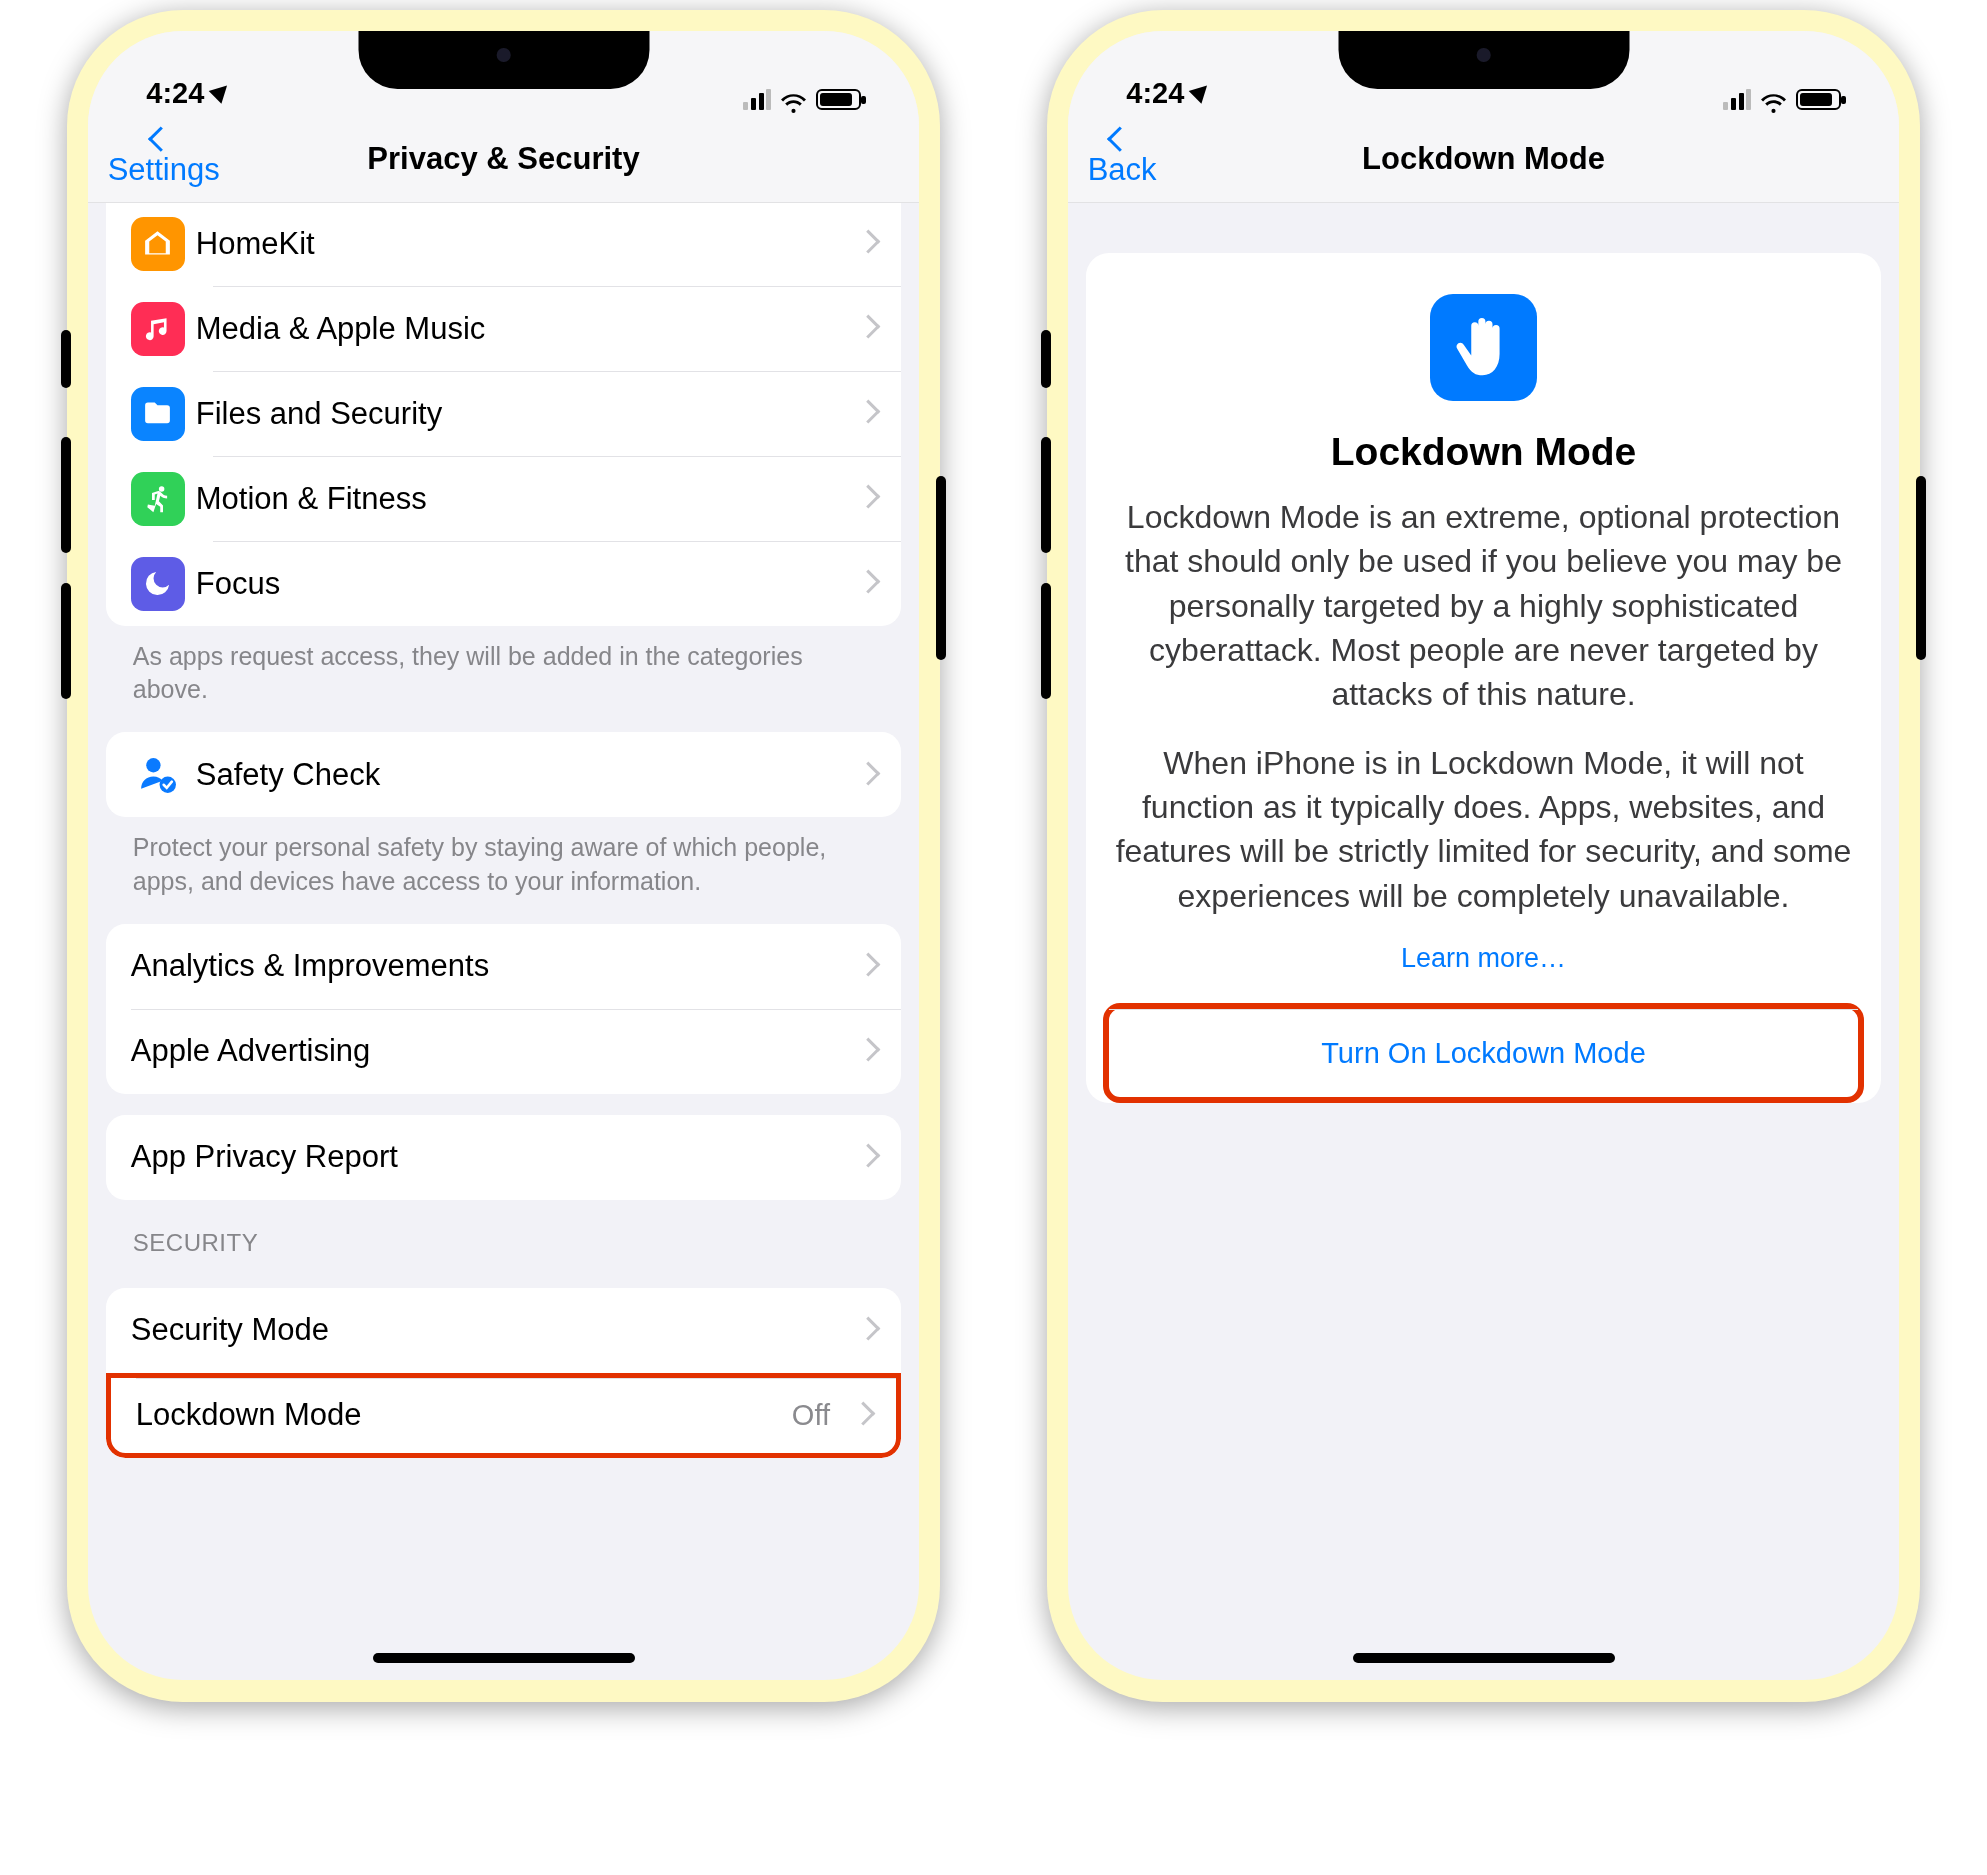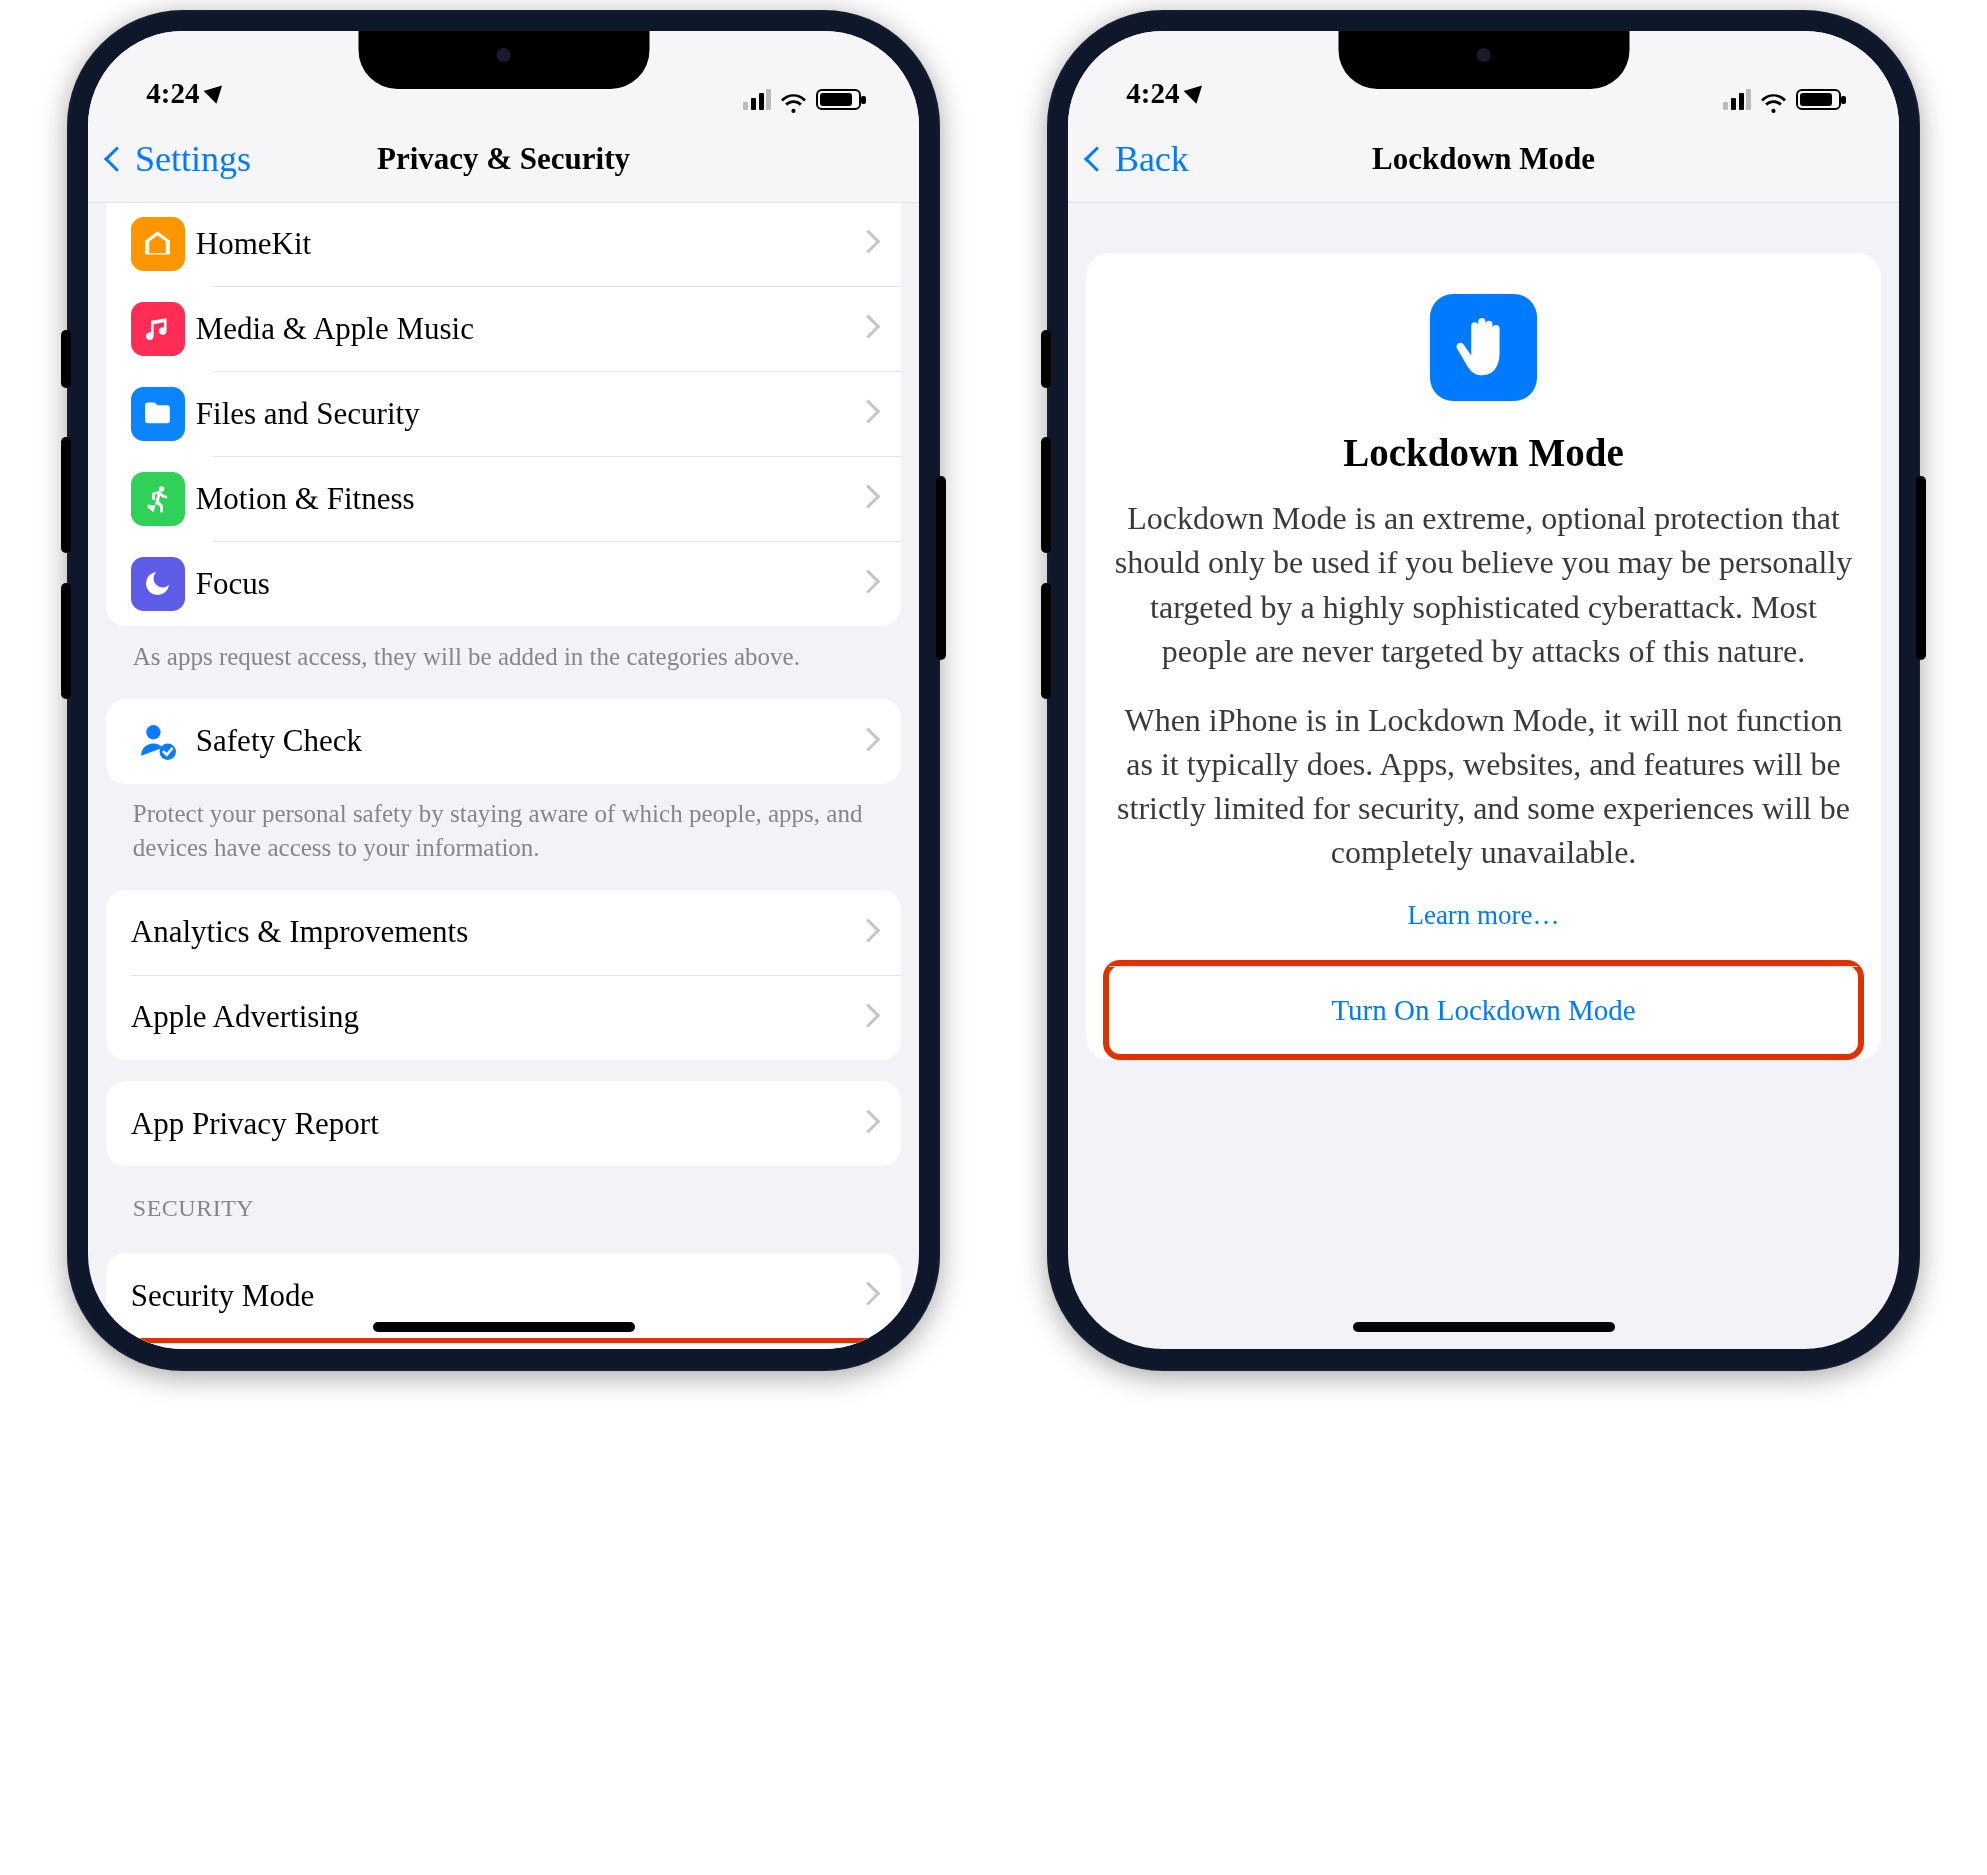--- a/index.html
+++ b/index.html
@@ -9,27 +9,26 @@
     width: 1987px;
     height: 1876px;
     display: flex;
     gap: 107px;
     justify-content: center;
     align-items: flex-start;
     padding-top: 9.7px;
   }
   .phone {
     width: 873px;
-    height: 1361px;
-    background: #0f172a;
+    height: 1692px;
+    background: #fef9c3;
     border-radius: 116px;
     padding: 21.3px;
     box-shadow: 0 5.8px 29px rgba(0,0,0,0.35), inset 0 0 5.8px rgba(255,255,255,0.08);
     position: relative;
-    font-family: Liberation Serif, serif;
   }
   .screen {
     width: 100%;
     height: 100%;
     background: #f2f2f7;
     border-radius: 95px;
     overflow: hidden;
     position: relative;
   }
   .notch {
@@ -101,25 +100,26 @@
     height: 87px;
     display:flex;
     align-items:center;
     padding:0 19.4px;
     background:#f6f6f8;
     border-bottom:1px solid rgba(0,0,0,0.08);
     position:relative;
   }
   .nav-back {
     color:#007aff;
-    font-size:36px;
+    font-size:31px;
     display:flex;
     align-items:center;
     gap:3.9px;
     font-weight:400;
+    flex-direction:column;
   }
   .nav-back .chev{
     display:inline-block;
     width:17.5px;height:17.5px;
     border-left:3.9px solid #007aff;
     border-bottom:3.9px solid #007aff;
     transform:rotate(45deg);
     margin-right:5.8px;
   }
   .nav-title{

